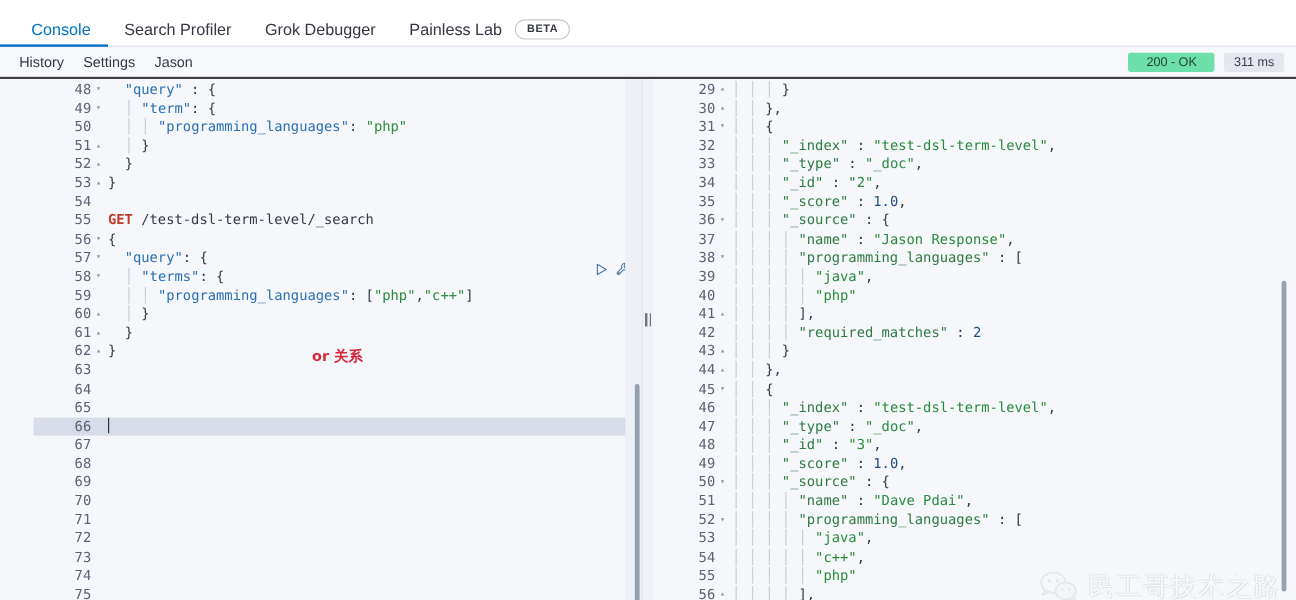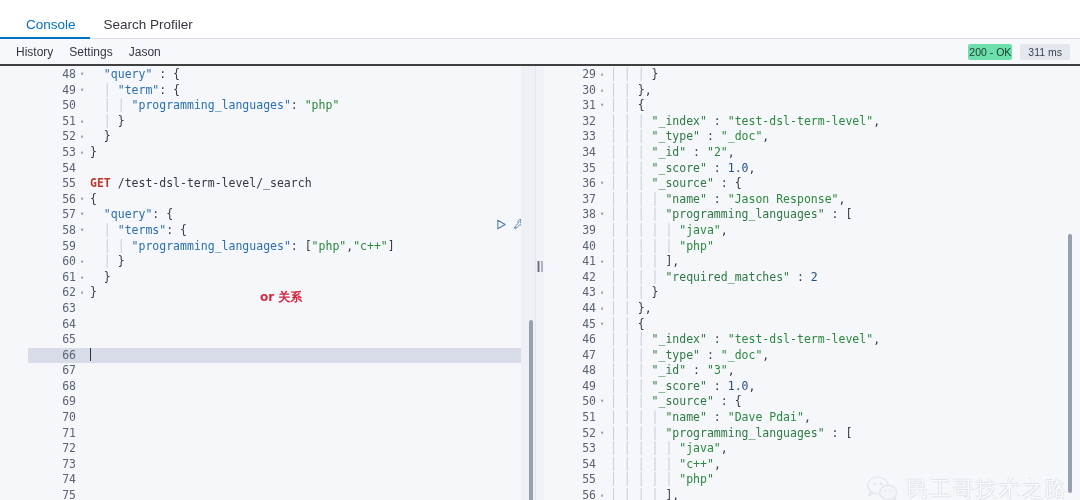--- a/index.html
+++ b/index.html
@@ -83,21 +83,21 @@
     right: 10px; top: 50%;
     transform: translateY(-50%);
     display: flex;
     align-items: center;
     gap: 8px;
   }
   .status-code {
     background: #6ddfaa;
     color: #1d3c2d;
     font-size: 10.5px;
-    padding: 2px 1px;
+    padding: 2px 15px;
     border-radius: 2px;
     white-space: nowrap;
   }
   .status-time {
     background: #e4e7ee;
     color: #3a3f4d;
     font-size: 10.5px;
     padding: 2px 8px;
     border-radius: 2px;
     white-space: nowrap;
@@ -255,20 +255,27 @@
 </head>
 <body>
 
 <div class="tabbar">
   <div class="tabbar-underline"></div>
   <div class="tab active">
     <span>Console</span>
   </div>
   <div class="tab">
     <span>Search Profiler</span>
+  </div>
+  <div class="tab">
+    <span>Grok Debugger</span>
+  </div>
+  <div class="tab">
+    <span>Painless Lab</span>
+    <span class="beta-badge">BETA</span>
   </div>
 </div>
 
 <div class="subbar">
   <div class="subbar-item">History</div>
   <div class="subbar-item">Settings</div>
   <div class="subbar-item">Jason</div>
   <div class="status-wrap">
     <div class="status-code">200 - OK</div>
     <div class="status-time">311 ms</div>

